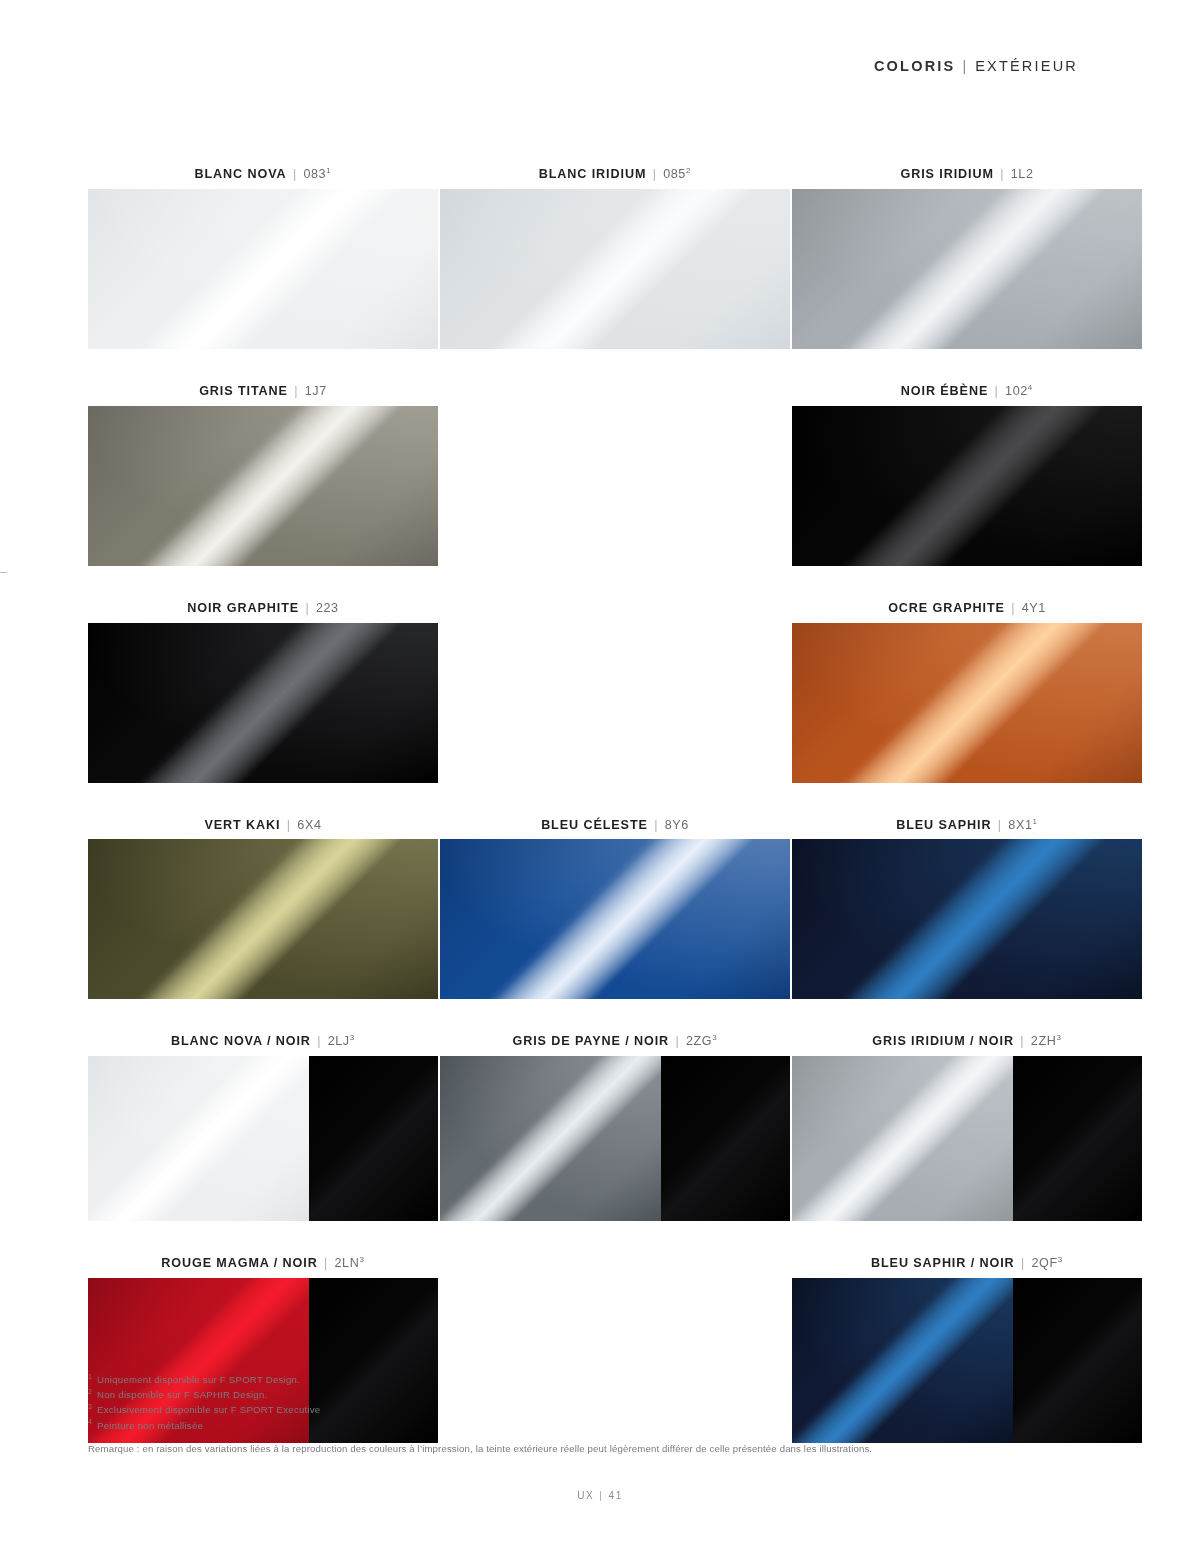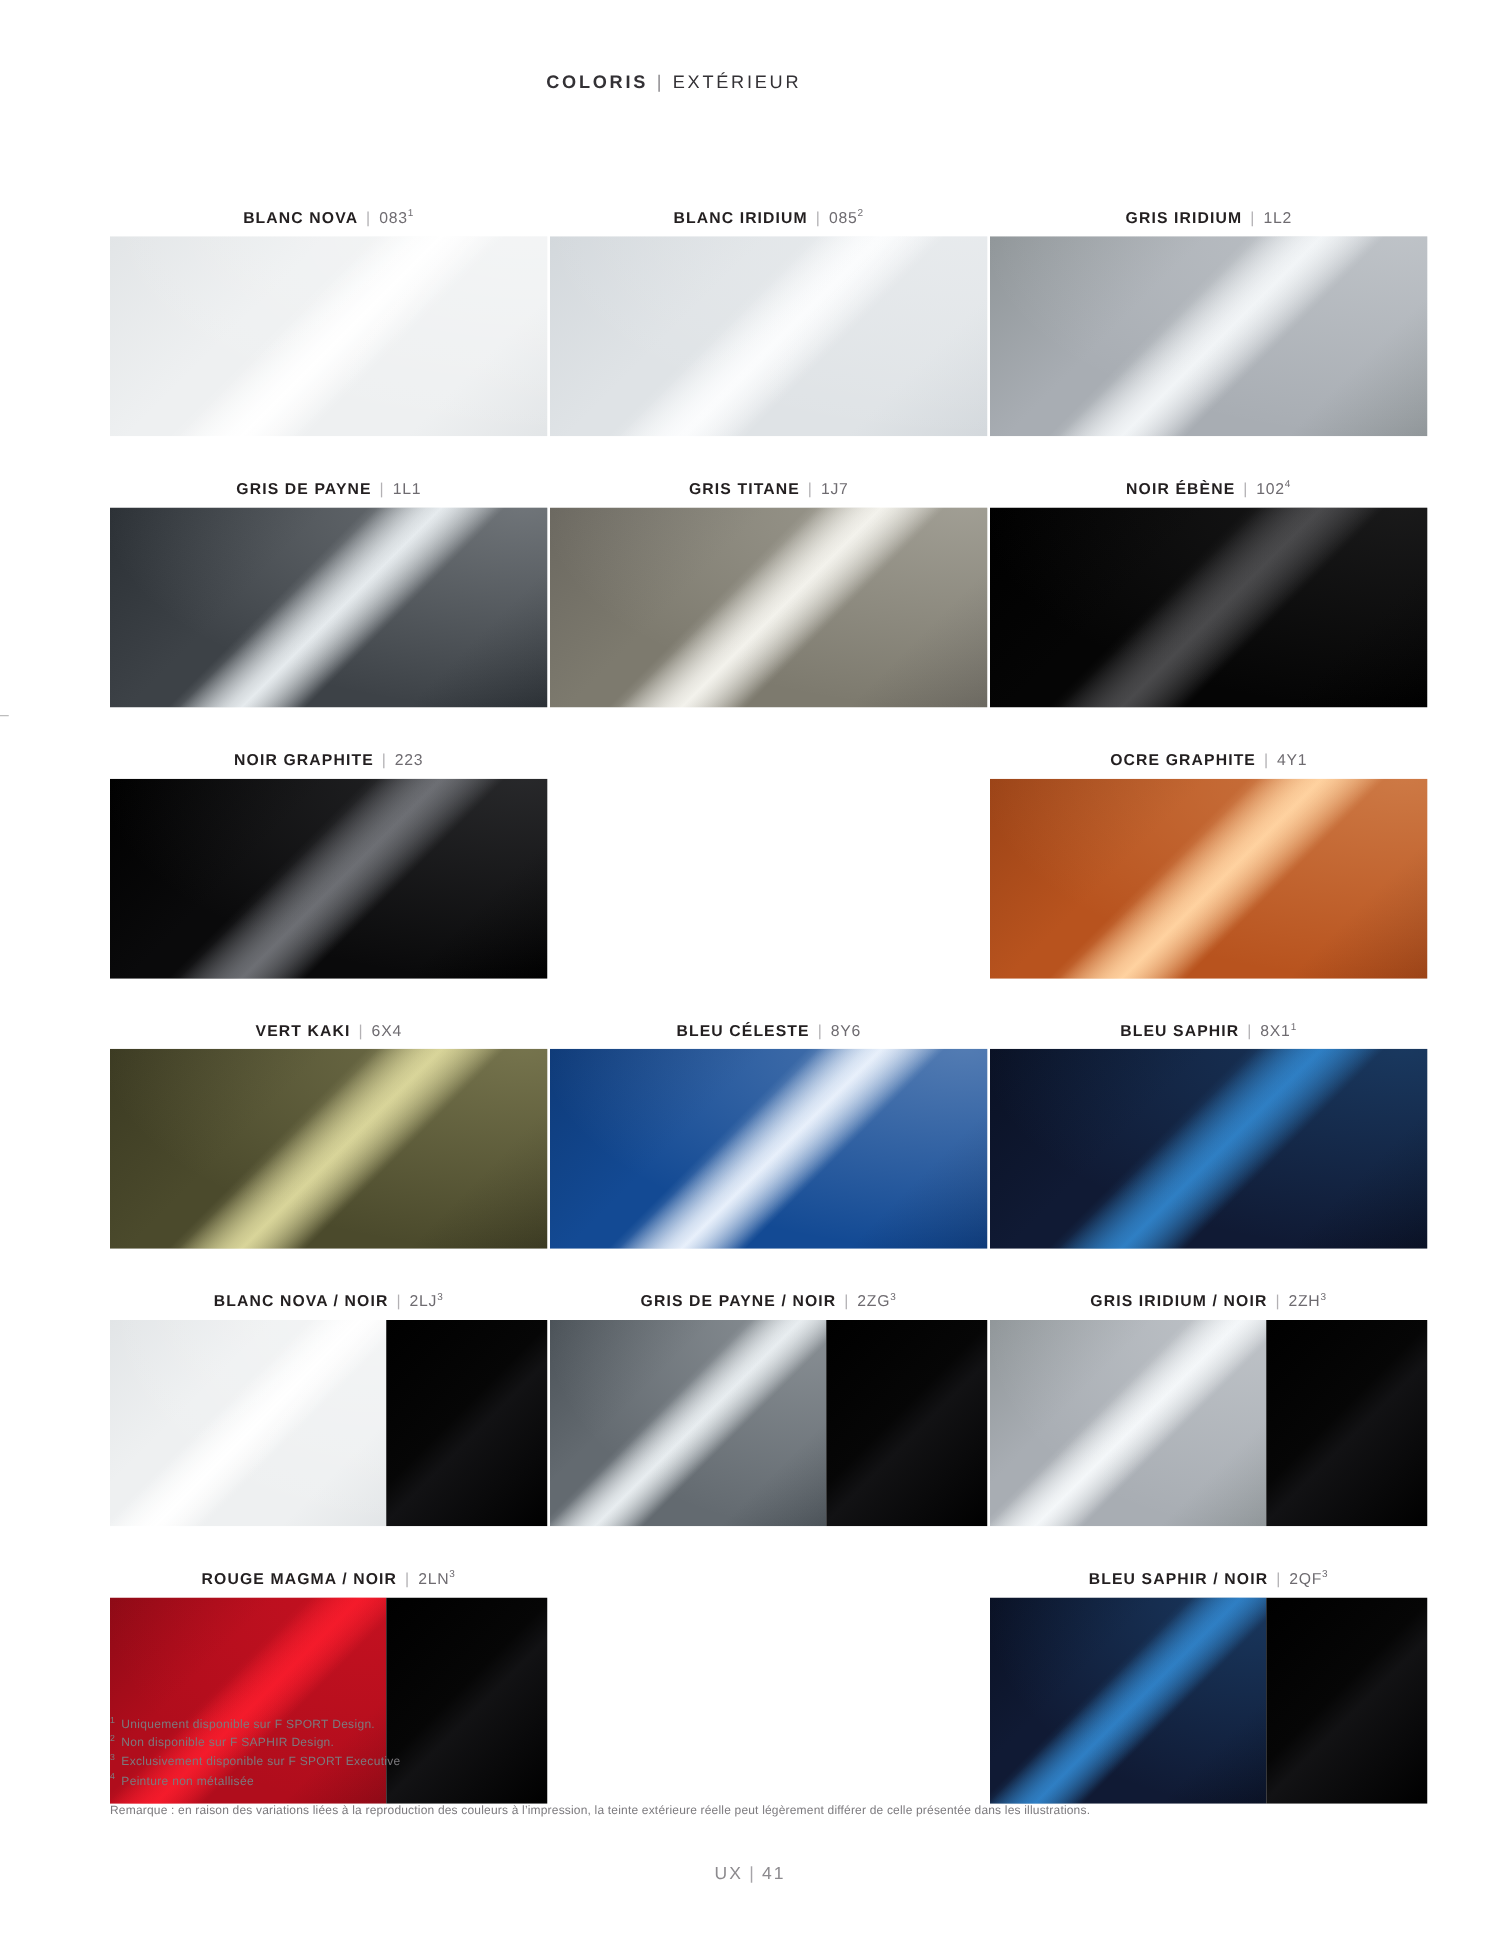--- a/index.html
+++ b/index.html
@@ -15,21 +15,21 @@
     color: #231f20;
     overflow: hidden;
   }
 
   
   .page-header {
     position: absolute;
     top: 58px;
     left: 0;
     width: 1078px;
-    text-align: center;
+    text-align: right;
     font-size: 14.5px;
     letter-spacing: 2.0px;
     font-weight: 400;
     color: #333135;
   }
   .page-header .sep {
     display: inline-block;
     padding: 0 7px;
     color: #8d8b8f;
     font-weight: 300;
@@ -154,21 +154,21 @@
     white-space: nowrap;
   }
 
   
   .page-footer {
     position: absolute;
     top: 1490px;
     left: 0;
     width: 1200px;
     text-align: center;
-    font-size: 14px;
+    font-size: 10px;
     letter-spacing: 1.6px;
     color: #8c8a8e;
     font-weight: 300;
   }
   .page-footer .fsep { padding: 0 5px; color: #a6a4a8; }
 </style>
 </head>
 <body>
 
 <div class="page-header">
@@ -201,29 +201,20 @@
         <div class="swatch-caption"><span class="cname">GRIS IRIDIUM</span> <span class="cbar">|</span> <span class="ccode">1L2</span></div>
         <div class="swatch-img">
           <div class="paint full" style="background: linear-gradient(135deg, rgb(144, 150, 153) 0%, rgb(168, 173, 179) 34%, rgb(168, 173, 179) 42%, rgb(242, 245, 247) 52%, rgb(168, 173, 179) 62%, rgb(168, 173, 179) 78%, rgb(144, 150, 153) 100%);">
             <div class="streak" style="background: linear-gradient(135deg, rgba(255, 255, 255, 0) 44%, rgba(242, 245, 247, 0.55) 50%, rgba(255, 255, 255, 0) 57%);"></div>
             <div class="streak" style="background: radial-gradient(at 78% 18%, rgba(242, 245, 247, 0.3) 0%, rgba(0, 0, 0, 0) 55%);"></div>
           </div>
         </div>
       </div>
     </div>
     <div class="grid-row">
-      <div class="swatch-cell">
-        <div class="swatch-caption"><span class="cname">GRIS DE PAYNE</span> <span class="cbar">|</span> <span class="ccode">1L1</span></div>
-        <div class="swatch-img">
-          <div class="paint full" style="background: linear-gradient(135deg, rgb(43, 48, 53) 0%, rgb(61, 66, 71) 34%, rgb(61, 66, 71) 42%, rgb(230, 235, 238) 52%, rgb(61, 66, 71) 62%, rgb(61, 66, 71) 78%, rgb(43, 48, 53) 100%);">
-            <div class="streak" style="background: linear-gradient(135deg, rgba(255, 255, 255, 0) 44%, rgba(230, 235, 238, 0.55) 50%, rgba(255, 255, 255, 0) 57%);"></div>
-            <div class="streak" style="background: radial-gradient(at 78% 18%, rgba(230, 235, 238, 0.3) 0%, rgba(0, 0, 0, 0) 55%);"></div>
-          </div>
-        </div>
-      </div>
       <div class="swatch-cell">
         <div class="swatch-caption"><span class="cname">GRIS TITANE</span> <span class="cbar">|</span> <span class="ccode">1J7</span></div>
         <div class="swatch-img">
           <div class="paint full" style="background: linear-gradient(135deg, rgb(107, 104, 96) 0%, rgb(125, 122, 110) 34%, rgb(125, 122, 110) 42%, rgb(243, 242, 236) 52%, rgb(125, 122, 110) 62%, rgb(125, 122, 110) 78%, rgb(107, 104, 96) 100%);">
             <div class="streak" style="background: linear-gradient(135deg, rgba(255, 255, 255, 0) 44%, rgba(243, 242, 236, 0.55) 50%, rgba(255, 255, 255, 0) 57%);"></div>
             <div class="streak" style="background: radial-gradient(at 78% 18%, rgba(243, 242, 236, 0.3) 0%, rgba(0, 0, 0, 0) 55%);"></div>
           </div>
         </div>
       </div>
       <div class="swatch-cell">

